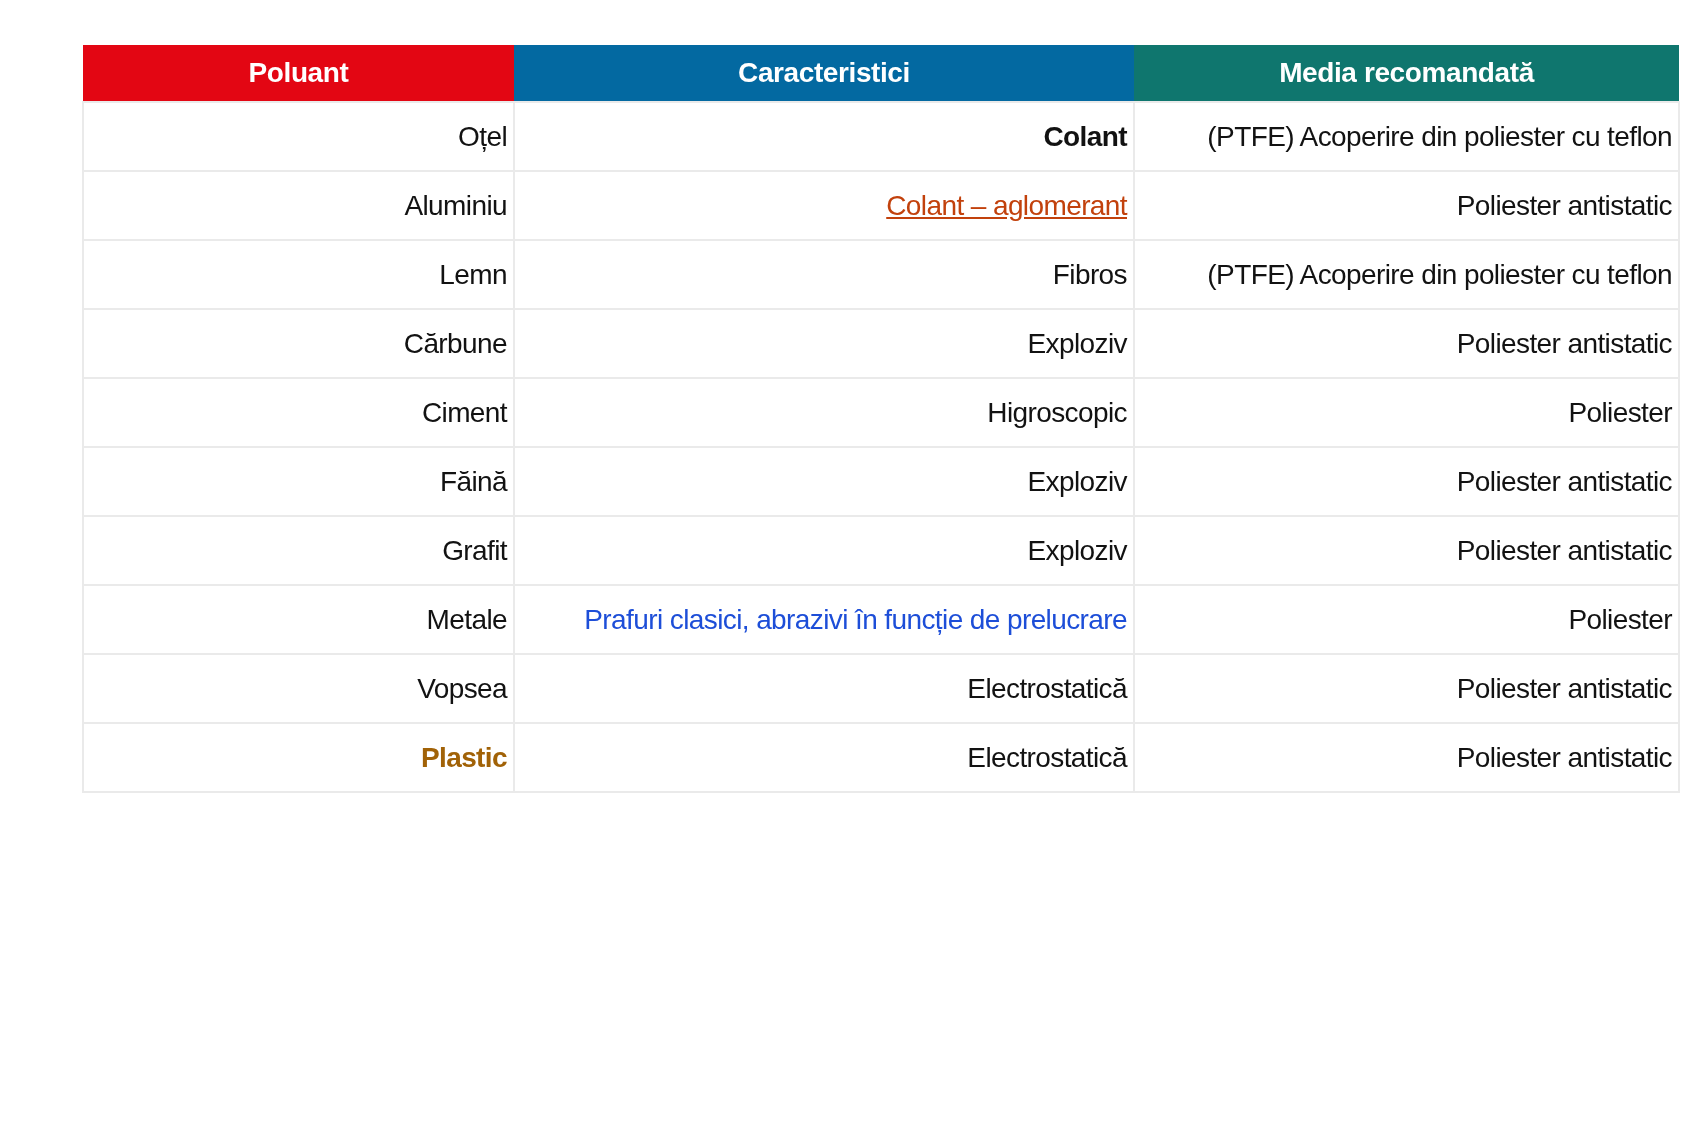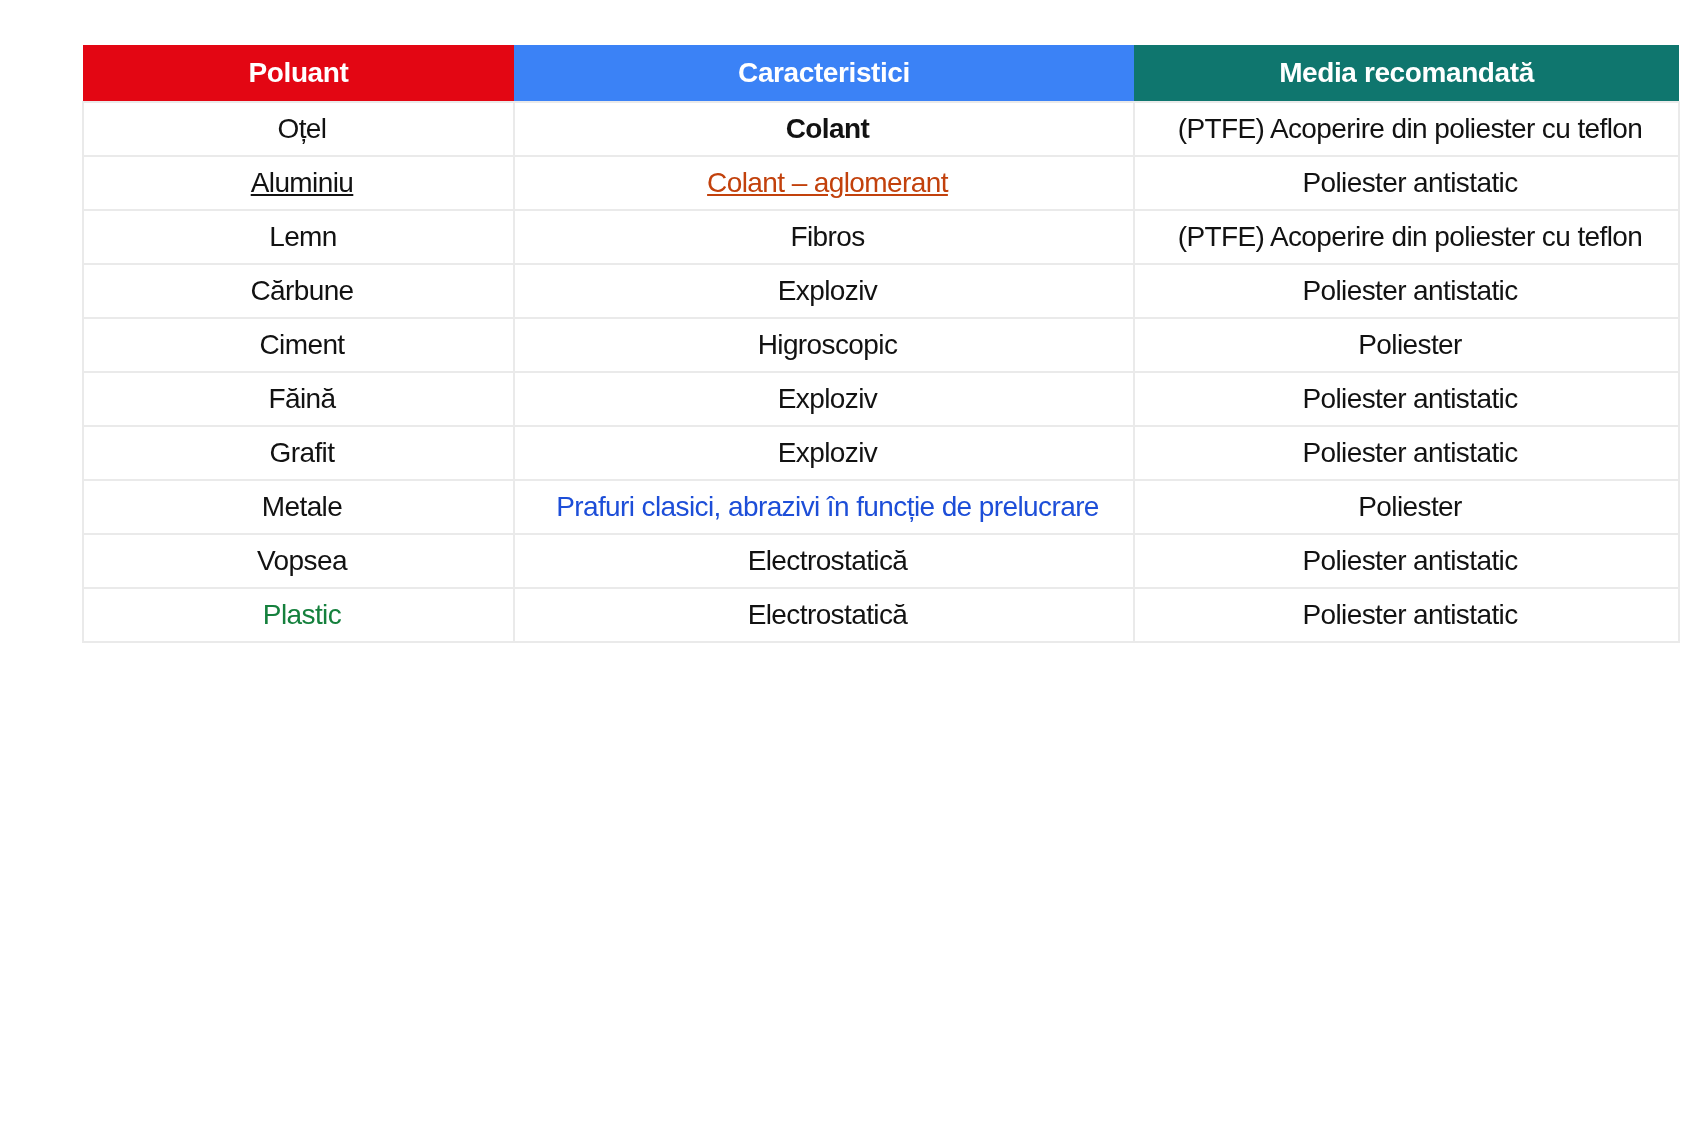--- a/index.html
+++ b/index.html
@@ -30,55 +30,55 @@
     height: 57px;
     font-size: 28px;
     font-weight: bold;
     letter-spacing: -0.4px;
     text-align: center;
     vertical-align: middle;
     border: none;
     padding: 0;
   }
   tbody td {
-    height: 54px;
+    height: 69px;
     font-size: 28px;
     letter-spacing: -0.6px;
     vertical-align: middle;
-    text-align: center;
+    text-align: right;
     padding: 0 6px 0 13px;
     white-space: nowrap;
     overflow: hidden;
   }
 </style>
 </head>
 <body style="background: rgb(255, 255, 255);">
 
 <div class="table-wrap">
   <table class="pollutant-table">
     <colgroup>
       <col class="c1">
         <col class="c2">
         <col class="c3">
     </colgroup>
     <thead>
       <tr>
         <th style="background: rgb(227, 6, 19); color: rgb(255, 255, 255);">Poluant</th>
-        <th style="background: #3b82f6; color: rgb(255, 255, 255);">Caracteristici</th>
+        <th style="background: #0369a1; color: rgb(255, 255, 255);">Caracteristici</th>
         <th style="background: #0f766e; color: rgb(255, 255, 255);">Media recomandată</th>
       </tr>
     </thead>
     <tbody id="table-body">
         <tr>
           <td style="border: 2px solid rgb(234, 234, 234); color: rgb(18, 18, 18);">Oțel</td>
           <td style="border: 2px solid rgb(234, 234, 234); color: rgb(18, 18, 18); font-weight: bold;">Colant</td>
           <td style="border: 2px solid rgb(234, 234, 234); color: rgb(18, 18, 18);">(PTFE) Acoperire din poliester cu teflon</td>
         </tr>
         <tr>
-          <td style="border: 2px solid rgb(234, 234, 234); color: rgb(18, 18, 18); text-decoration: underline;">Aluminiu</td>
+          <td style="border: 2px solid rgb(234, 234, 234); color: rgb(18, 18, 18);">Aluminiu</td>
           <td style="border: 2px solid rgb(234, 234, 234); color: #c2410c; text-decoration: underline;">Colant – aglomerant</td>
           <td style="border: 2px solid rgb(234, 234, 234); color: rgb(18, 18, 18);">Poliester antistatic</td>
         </tr>
         <tr>
           <td style="border: 2px solid rgb(234, 234, 234); color: rgb(18, 18, 18); padding-left: 15px;">Lemn</td>
           <td style="border: 2px solid rgb(234, 234, 234); color: rgb(18, 18, 18);">Fibros</td>
           <td style="border: 2px solid rgb(234, 234, 234); color: rgb(18, 18, 18);">(PTFE) Acoperire din poliester cu teflon</td>
         </tr>
         <tr>
           <td style="border: 2px solid rgb(234, 234, 234); color: rgb(18, 18, 18);">Cărbune</td>
@@ -104,19 +104,19 @@
           <td style="border: 2px solid rgb(234, 234, 234); color: rgb(18, 18, 18);">Metale</td>
           <td style="border: 2px solid rgb(234, 234, 234); color: #1d4ed8;">Prafuri clasici, abrazivi în funcție de prelucrare</td>
           <td style="border: 2px solid rgb(234, 234, 234); color: rgb(18, 18, 18);">Poliester</td>
         </tr>
         <tr>
           <td style="border: 2px solid rgb(234, 234, 234); color: rgb(18, 18, 18);">Vopsea</td>
           <td style="border: 2px solid rgb(234, 234, 234); color: rgb(18, 18, 18);">Electrostatică</td>
           <td style="border: 2px solid rgb(234, 234, 234); color: rgb(18, 18, 18);">Poliester antistatic</td>
         </tr>
         <tr>
-          <td style="border: 2px solid rgb(234, 234, 234); color: #15803d;">Plastic</td>
+          <td style="border: 2px solid rgb(234, 234, 234); color: #a16207; font-weight: bold;">Plastic</td>
           <td style="border: 2px solid rgb(234, 234, 234); color: rgb(18, 18, 18);">Electrostatică</td>
           <td style="border: 2px solid rgb(234, 234, 234); color: rgb(18, 18, 18);">Poliester antistatic</td>
         </tr>
       </tbody>
   </table>
 </div>
 
 </body></html>

